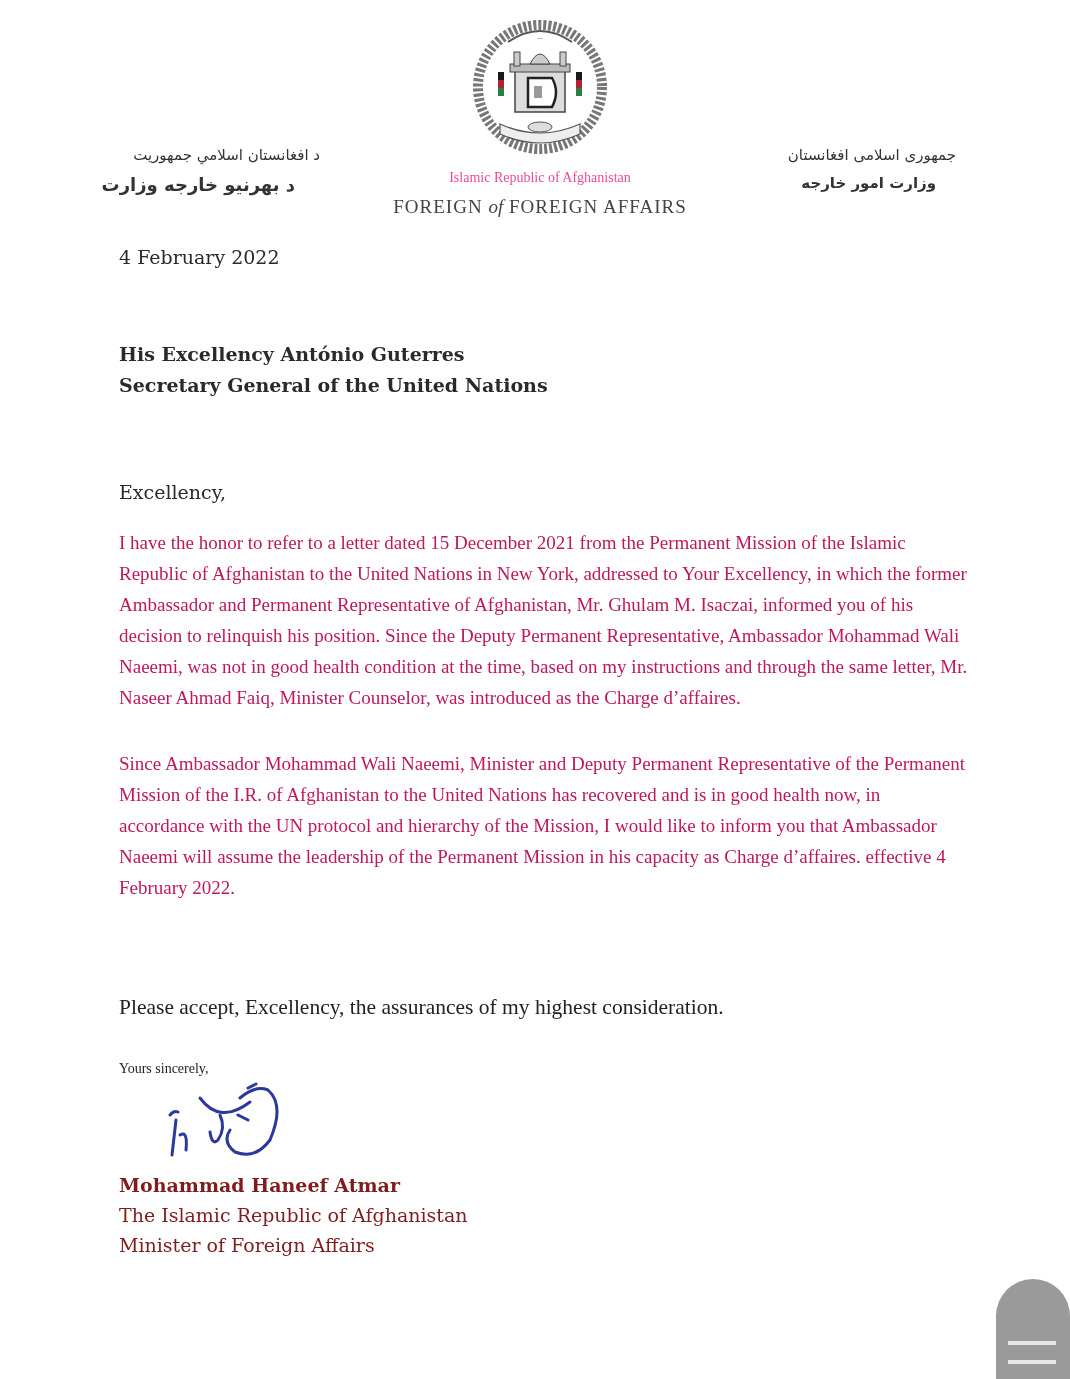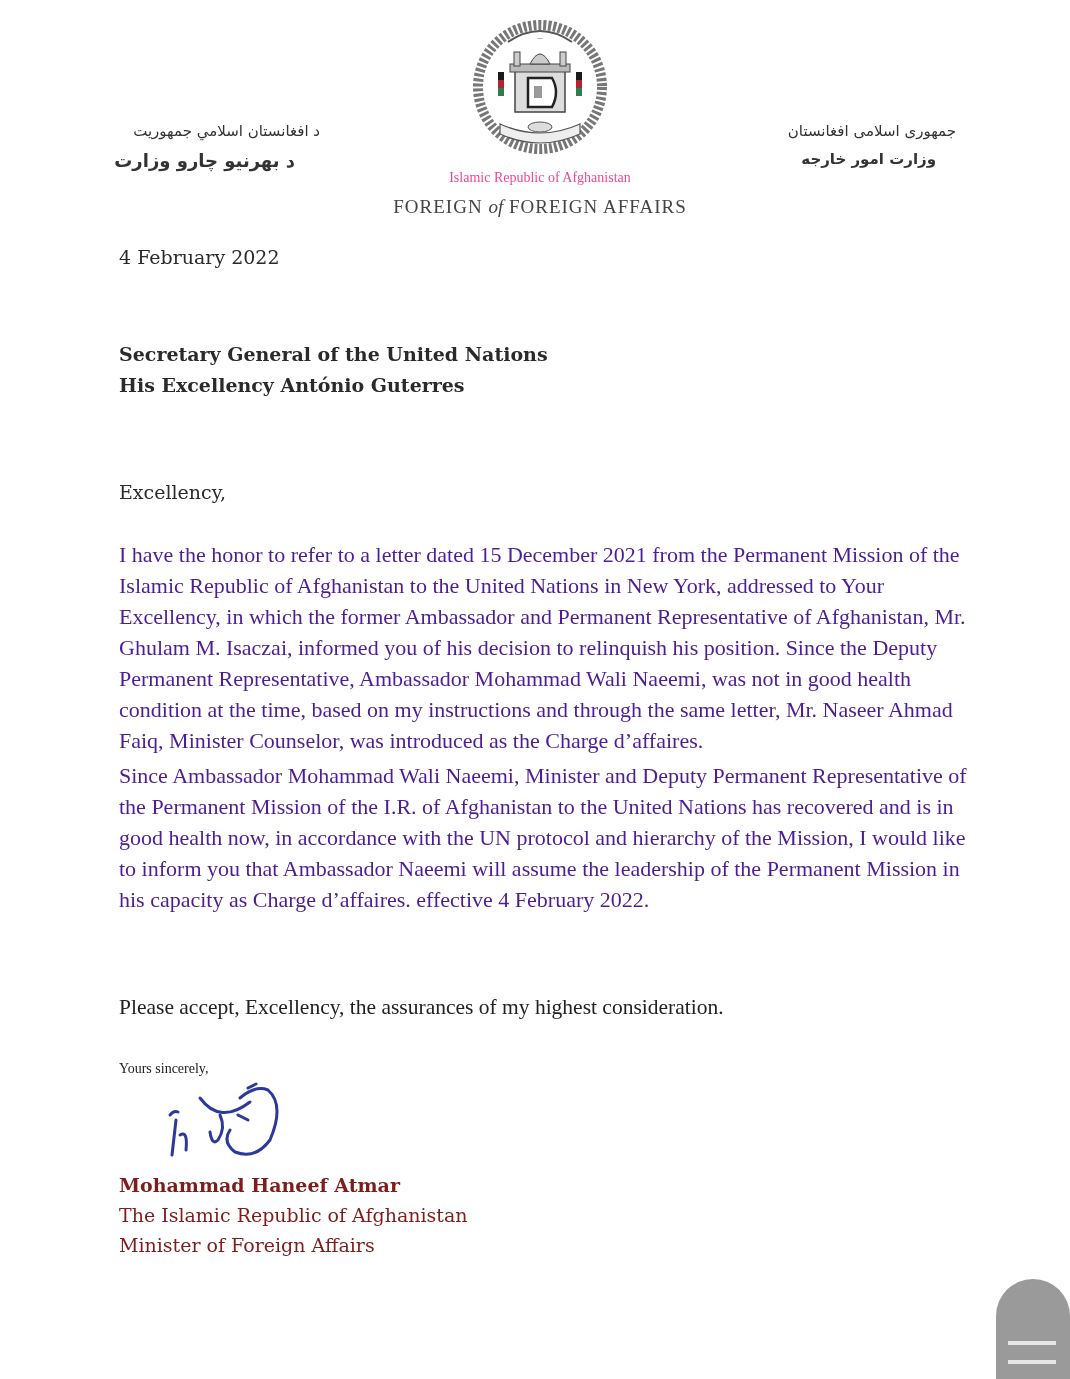--- a/index.html
+++ b/index.html
@@ -2,33 +2,33 @@
 <html><head>
 <meta charset="utf-8">
 <style>
   html, body { margin: 0; padding: 0; }
   body {
     width: 1070px; height: 1379px; position: relative; overflow: hidden;
     background: #ffffff; color: #2a2a2a;
     font-family: "DejaVu Serif", "Liberation Serif", serif;
   }
   .abs { position: absolute; }
-  .rtl { direction: rtl; text-align: right; font-family: "DejaVu Sans", sans-serif; color: #333; }
+  .rtl { direction: rtl; text-align: right; font-family: "DejaVu Sans", sans-serif; color: #333; margin-top: 24px; }
   .ps-line1 { left: 100px; top: 122px; width: 220px; font-size: 15px; }
   .ps-line2 { left: 100px; top: 150px; width: 195px; font-size: 18px; font-weight: bold; }
   .da-line1 { left: 760px; top: 122px; width: 196px; font-size: 15px; }
   .da-line2 { left: 760px; top: 150px; width: 176px; font-size: 15px; font-weight: bold; }
   .emblem { left: 470px; top: 12px; width: 140px; height: 145px; }
   .subtitle { left: 370px; top: 170px; width: 340px; text-align: center; font-family: Liberation Serif, serif; font-size: 14px; color: #ec4899; }
   .ministry { left: 340px; top: 196px; width: 400px; text-align: center; font-family: "Liberation Serif", serif; font-size: 19px; letter-spacing: 1px; color: #444; }
   .ministry .of { font-style: italic; letter-spacing: 0; }
   .date { left: 119px; top: 246px; font-size: 19px; color: #2a2a2a; }
   .addressee { left: 119px; top: 339px; font-size: 19px; font-weight: bold; line-height: 31px; color: #2a2a2a; }
   .salutation { left: 119px; top: 481px; font-size: 19px; }
-  .para { left: 119px; width: 850px; font-family: "Liberation Serif", serif; font-size: 22px; line-height: 31px; color: #4c1d95; margin-top: 12px; }
+  .para { left: 119px; width: 850px; font-family: "Liberation Serif", serif; font-size: 19px; line-height: 31px; color: #be185d; }
   .para1 { top: 527px; }
   .para2 { top: 748px; }
   .closing { left: 119px; top: 995px; font-family: "Liberation Serif", serif; font-size: 21.5px; color: #222; }
   .yours { left: 119px; top: 1045px; font-family: "Liberation Serif", serif; font-size: 14px; color: #222; margin-top: 16px; }
   .signature { left: 160px; top: 1080px; width: 150px; height: 90px; }
   .sig-block { left: 119px; top: 1170px; font-size: 19px; line-height: 30px; color: #7f1d1d; }
   .sig-name { font-weight: bold; }
   .scroll-handle {
     left: 996px; top: 1279px; width: 74px; height: 100px;
     background: #9a9a9a; border-radius: 37px 37px 0 0;
@@ -36,21 +36,21 @@
   .scroll-handle .bar { position: absolute; left: 12px; width: 48px; height: 4px; background: #e6e6e6; }
   .scroll-handle .b1 { top: 62px; }
   .scroll-handle .b2 { top: 81px; }
 </style>
 </head>
 <body>
 
 <div>
 
   <div class="abs rtl ps-line1">د افغانستان اسلامي جمهوریت</div>
-  <div class="abs rtl ps-line2">د بهرنیو چارو وزارت</div>
+  <div class="abs rtl ps-line2">د بهرنیو خارجه وزارت</div>
 
   <div class="abs emblem">
     <svg width="140" height="145" viewBox="0 0 140 145">
 
       <ellipse cx="70" cy="75" rx="62" ry="62" fill="none" stroke="#777" stroke-width="10" stroke-dasharray="3 2"></ellipse>
       <ellipse cx="70" cy="75" rx="50" ry="50" fill="#fff"></ellipse>
 
       <path d="M38 30 Q70 8 102 30" fill="none" stroke="#555" stroke-width="2"></path>
       <text x="70" y="28" font-size="6" text-anchor="middle" fill="#555" font-family="DejaVu Sans, sans-serif">—</text>
 
@@ -76,22 +76,22 @@
 
   <div class="abs subtitle">Islamic Republic of Afghanistan</div>
   <div class="abs ministry"><span>FOREIGN </span><span class="of">of</span><span> FOREIGN AFFAIRS</span></div>
 
   <div class="abs rtl da-line1">جمهوری اسلامی افغانستان</div>
   <div class="abs rtl da-line2">وزارت امور خارجه</div>
 
   <div class="abs date">4 February 2022</div>
 
   <div class="abs addressee">
+    <div>His Excellency António Guterres</div>
     <div>Secretary General of the United Nations</div>
-    <div>His Excellency António Guterres</div>
   </div>
 
   <div class="abs salutation">Excellency,</div>
 
   <div class="abs para para1">I have the honor to refer to a letter dated 15 December 2021 from the Permanent Mission of the Islamic Republic of Afghanistan to the United Nations in New York, addressed to Your Excellency, in which the former Ambassador and Permanent Representative of Afghanistan, Mr. Ghulam M. Isaczai, informed you of his decision to relinquish his position. Since the Deputy Permanent Representative, Ambassador Mohammad Wali Naeemi, was not in good health condition at the time, based on my instructions and through the same letter, Mr. Naseer Ahmad Faiq, Minister Counselor, was introduced as the Charge d’affaires.</div>
   <div class="abs para para2">Since Ambassador Mohammad Wali Naeemi, Minister and Deputy Permanent Representative of the Permanent Mission of the I.R. of Afghanistan to the United Nations has recovered and is in good health now, in accordance with the UN protocol and hierarchy of the Mission, I would like to inform you that Ambassador Naeemi will assume the leadership of the Permanent Mission in his capacity as Charge d’affaires. effective 4 February 2022.</div>
 
   <div class="abs closing">Please accept, Excellency, the assurances of my highest consideration.</div>
   <div class="abs yours">Yours sincerely,</div>
 

